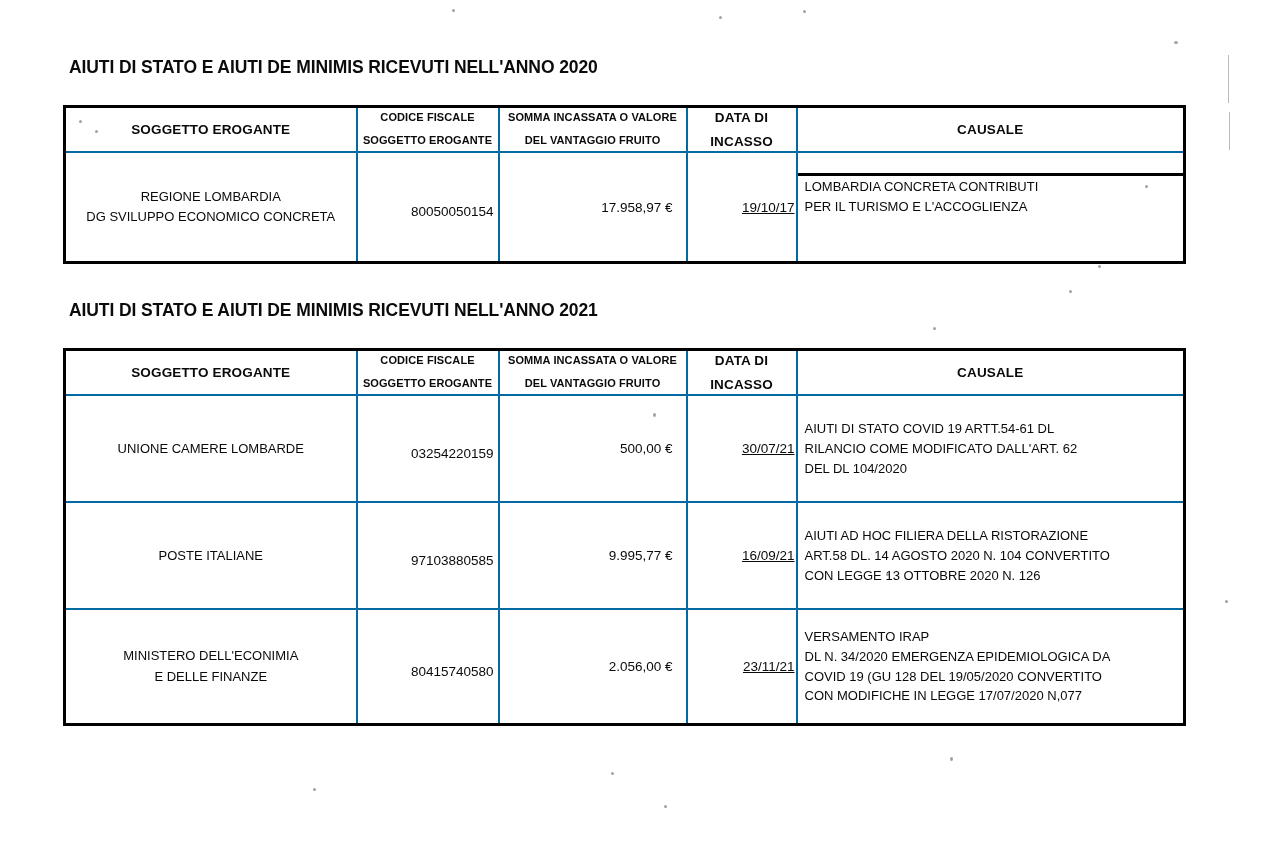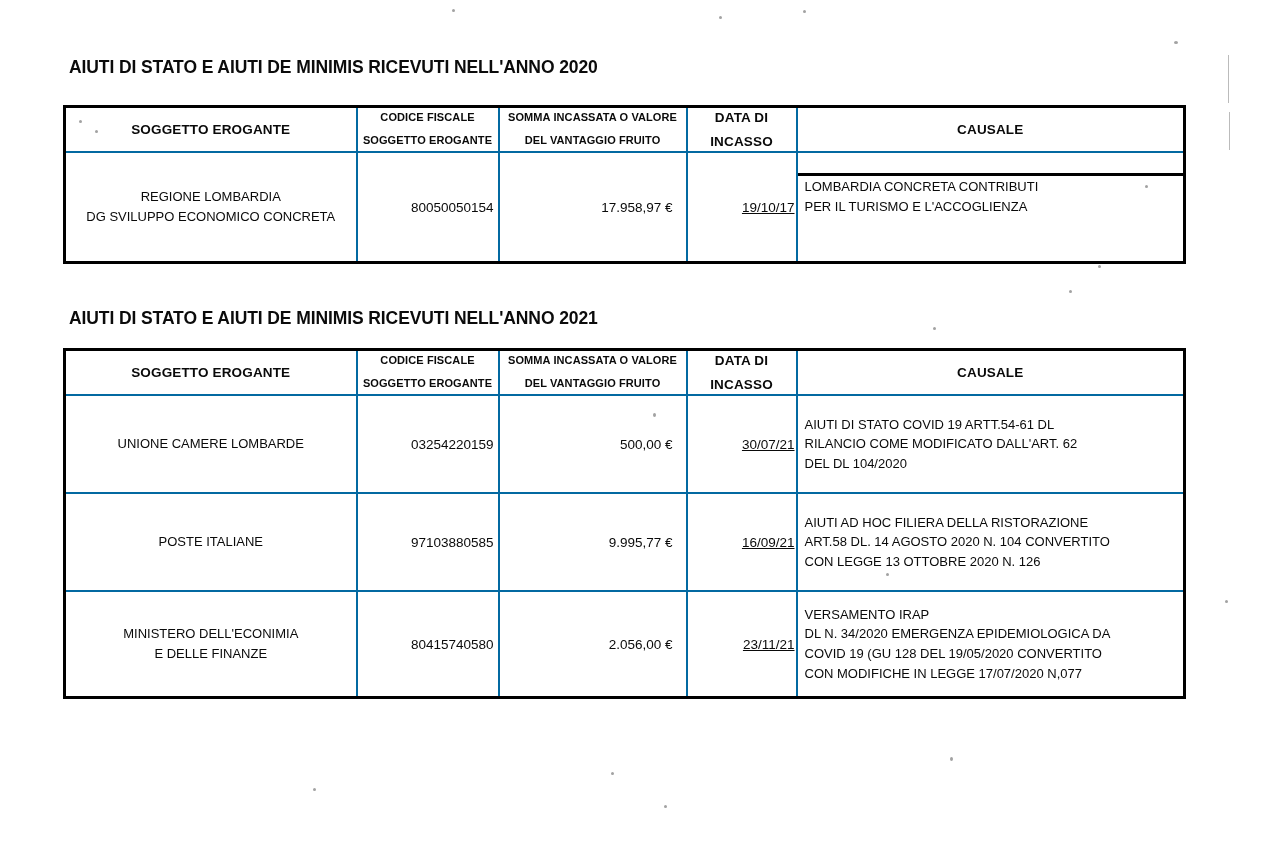--- a/index.html
+++ b/index.html
@@ -28,21 +28,21 @@
   
   .section-title {
     position: absolute;
     font-size: 17.5px;
     font-weight: bold;
     letter-spacing: -0.1px;
     white-space: nowrap;
     color: #0b0b0b;
   }
   #title-2020 { left: 69px; top: 57px; }
-  #title-2021 { left: 69px; top: 308px; }
+  #title-2021 { left: 69px; top: 300px; }
 
   
   .aid-table {
     position: absolute;
     border-collapse: collapse;
     table-layout: fixed;
     background: #fff;
     border: 3px solid #000;
   }
   #table-2020 { left: 63px; top: 105px; width: 1120px; }
@@ -84,21 +84,21 @@
   
   td.cell-soggetto {
     text-align: center;
     font-size: 13px;
     line-height: 1.55;
     padding: 6px 8px;
   }
   td.cell-codice {
     text-align: right;
     font-size: 13.5px;
-    padding: 6px 4px 6px 8px;
+    padding: 15px 4px 6px 8px;
   }
   td.cell-somma {
     text-align: right;
     font-size: 13.5px;
     padding: 6px 13px 6px 8px;
     white-space: nowrap;
   }
   td.cell-data {
     text-align: right;
     font-size: 13.5px;

